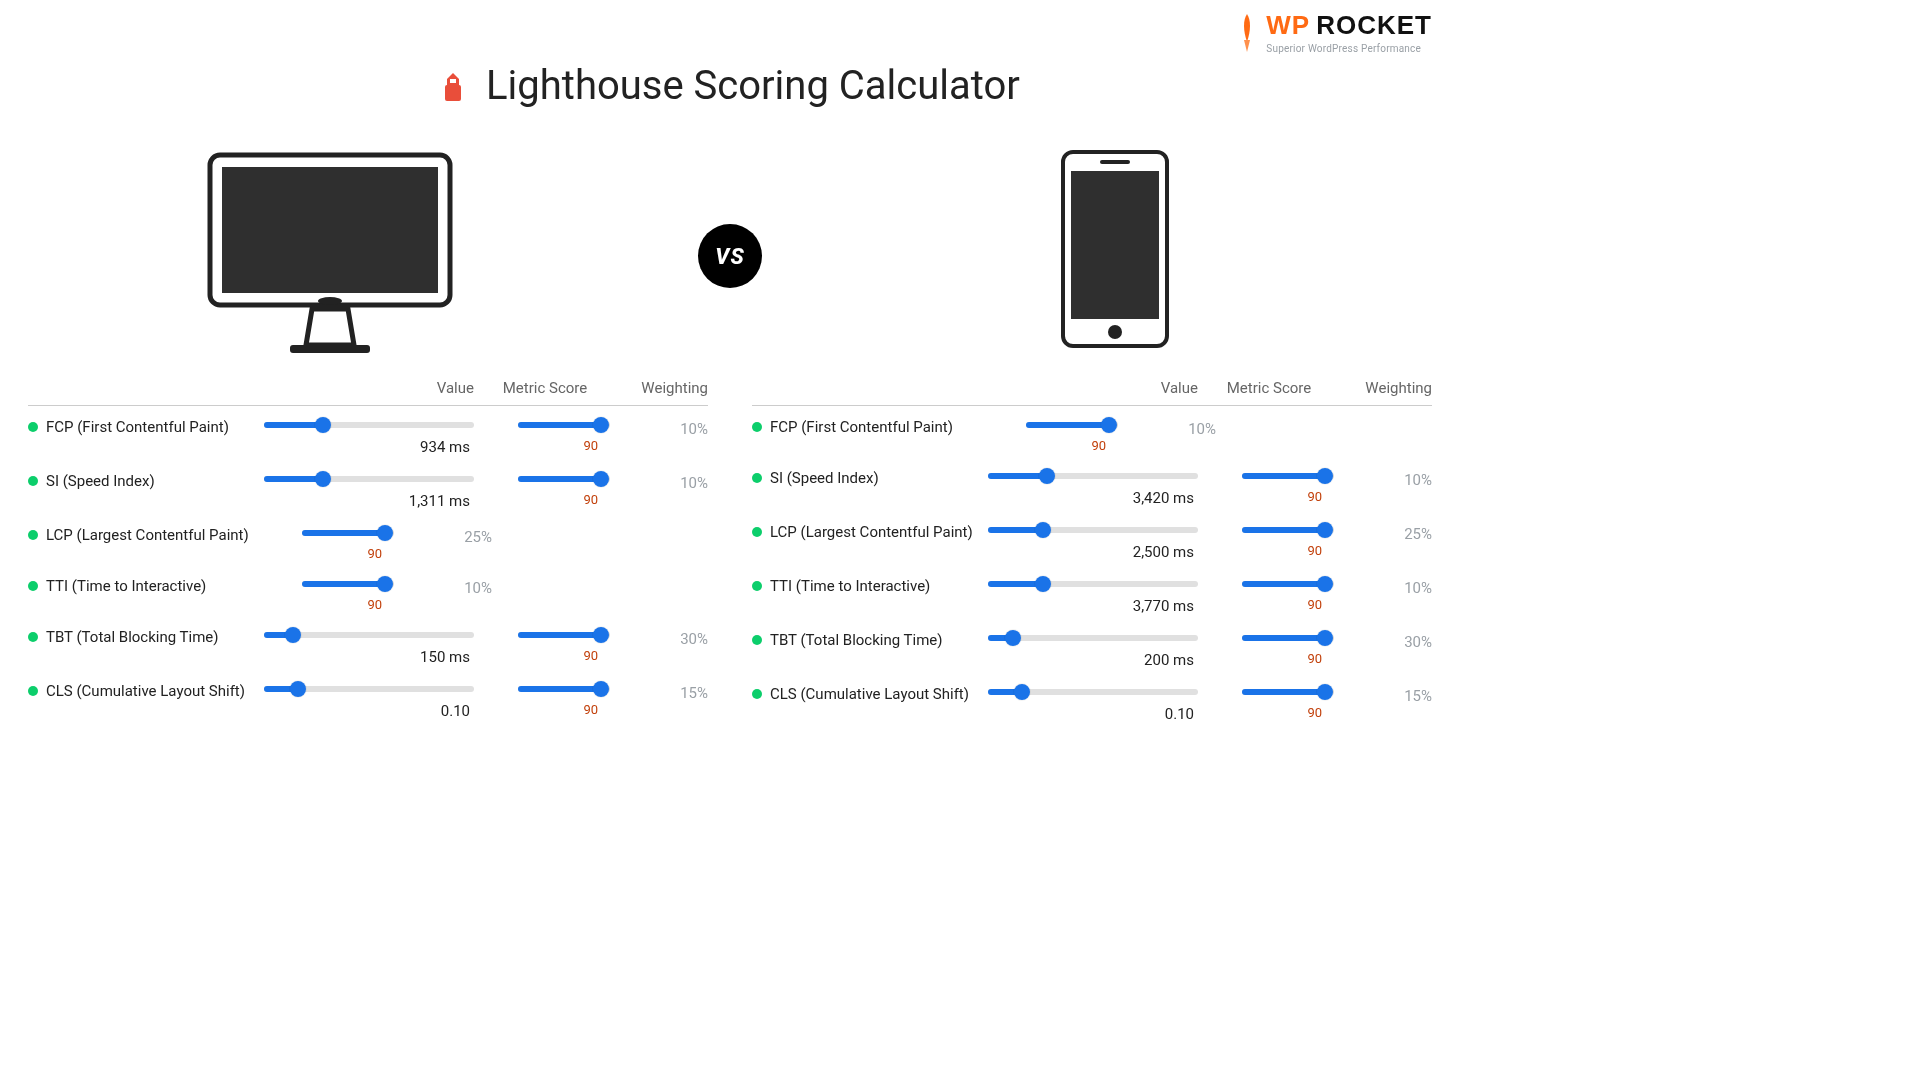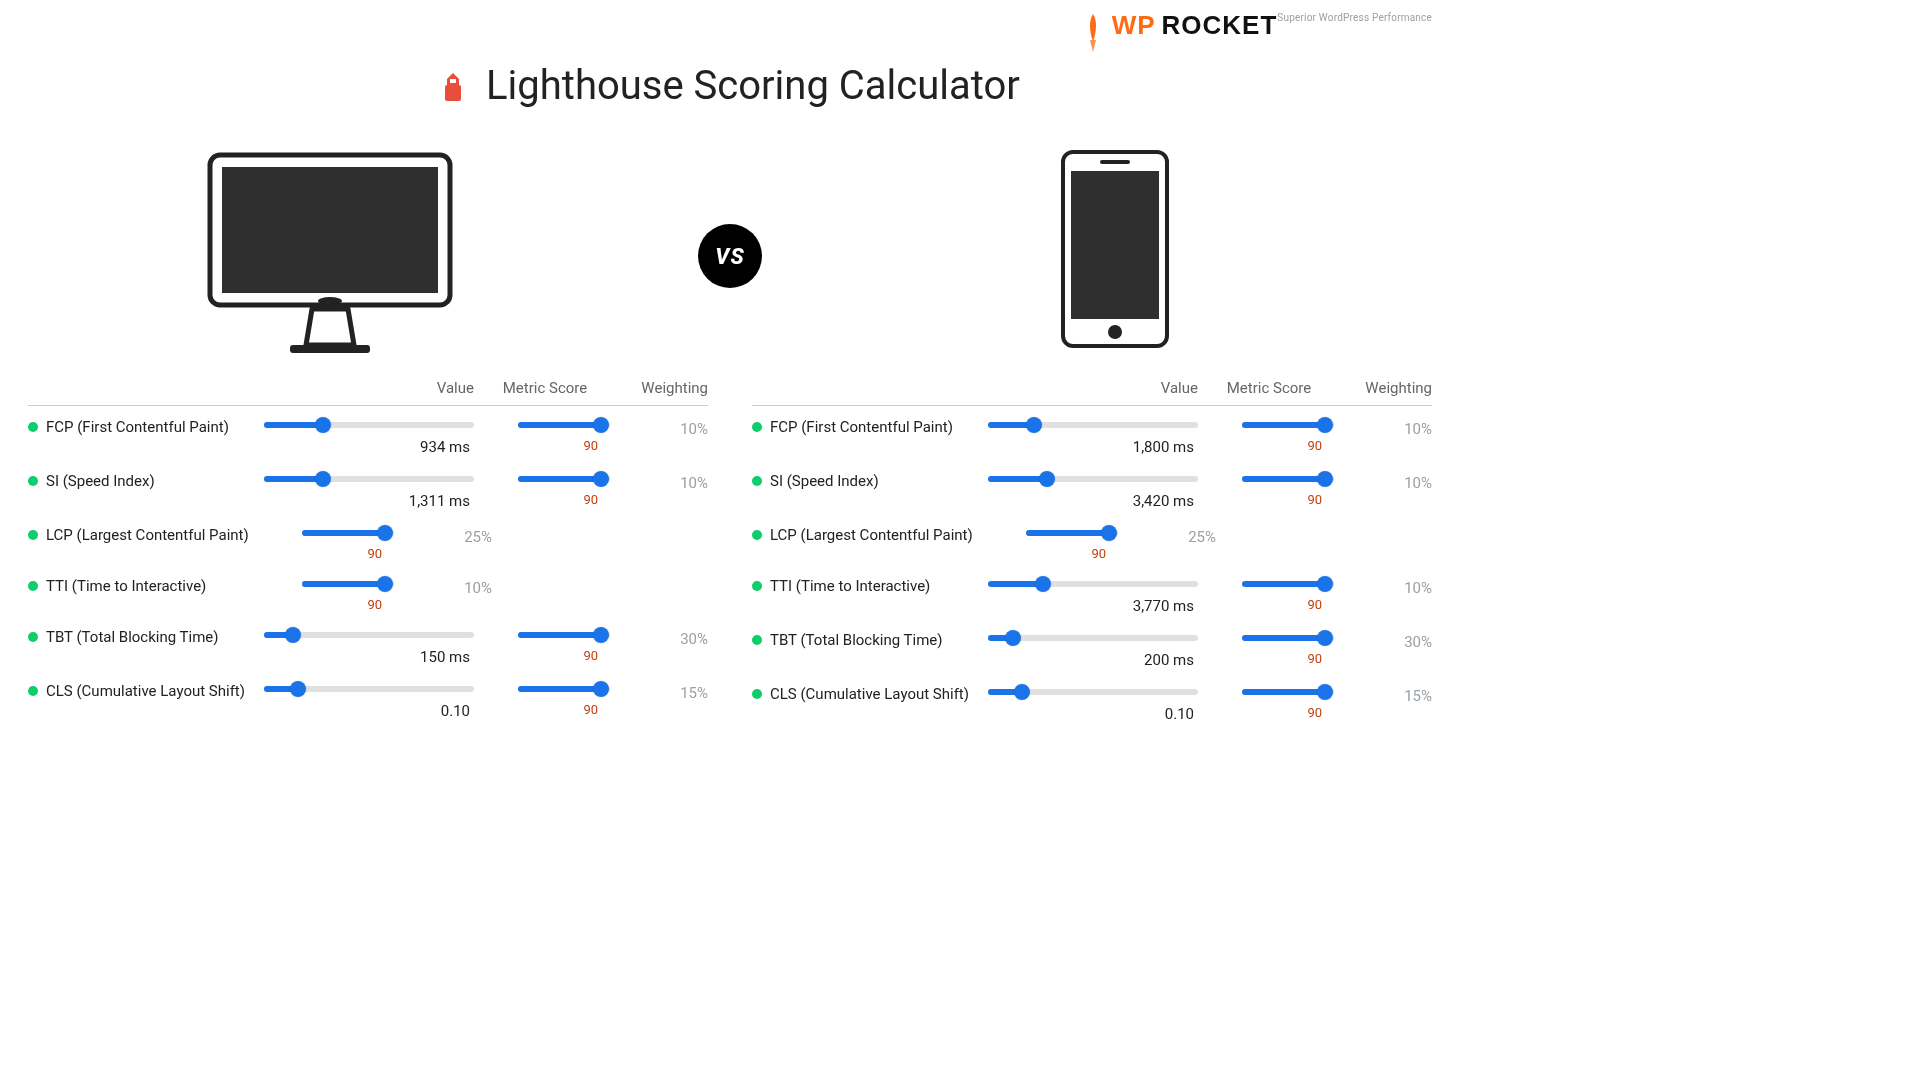--- a/index.html
+++ b/index.html
@@ -20,21 +20,21 @@
     font-family: Impact, "Arial Black", sans-serif;
     font-weight: 900; font-size: 26px; color: #ff6a13; letter-spacing: 1px;
   }
   .brand .rocket {
     font-family: Impact, "Arial Black", sans-serif;
     font-weight: 900; font-size: 26px; color: #111; letter-spacing: 1px;
   }
   .brand .tag {
     font-size: 10px; color: #9aa0a6; margin-top: 2px; letter-spacing: 0.2px;
   }
-  .brand-text { display: flex; flex-direction: row; }
+  .brand-text { display: flex; flex-direction: column; }
   .brand-row { display: flex; gap: 6px; align-items: baseline; }
   .brand svg { width: 26px; height: 40px; margin-top: 2px; }
   h1.title {
     text-align: center; font-size: 40px; font-weight: 400; color: #222;
     margin-top: 62px;
   }
   h1.title .icon { vertical-align: -4px; margin-right: 10px; }
   .devices {
     position: relative; margin-top: 40px; height: 220px;
   }
@@ -272,28 +272,20 @@
       <div class="h-value">Value</div>
       <div class="h-score">Metric Score</div>
       <div class="h-weight">Weighting</div>
     </div>
     <div>
     <div class="metric">
       <div class="m-label">
         <span class="dot"></span>
         <span>FCP (First Contentful Paint)</span>
       </div>
-      <div class="col-value">
-        <div class="slider ">
-    <div class="track"></div>
-    <div class="fill" style="width:22%"></div>
-    <div class="thumb" style="left:22%"></div>
-  </div>
-        <div class="val-text">1,800 ms</div>
-      </div>
       <div class="col-score">
         <div class="slider score-slider">
     <div class="track"></div>
     <div class="fill" style="width:90%"></div>
     <div class="thumb" style="left:90%"></div>
   </div>
         <div class="score-text">90</div>
       </div>
       <div class="col-weight">10%</div>
     </div>
@@ -318,41 +310,49 @@
   </div>
         <div class="score-text">90</div>
       </div>
       <div class="col-weight">10%</div>
     </div>
     <div class="metric">
       <div class="m-label">
         <span class="dot"></span>
         <span>LCP (Largest Contentful Paint)</span>
       </div>
-      <div class="col-score">
-        <div class="slider score-slider">
-    <div class="track"></div>
-    <div class="fill" style="width:90%"></div>
-    <div class="thumb" style="left:90%"></div>
-  </div>
-        <div class="score-text">90</div>
-      </div>
-      <div class="col-weight">25%</div>
-    </div>
-    <div class="metric">
-      <div class="m-label">
-        <span class="dot"></span>
-        <span>TTI (Time to Interactive)</span>
-      </div>
       <div class="col-value">
         <div class="slider ">
     <div class="track"></div>
     <div class="fill" style="width:26%"></div>
     <div class="thumb" style="left:26%"></div>
   </div>
+        <div class="val-text">2,500 ms</div>
+      </div>
+      <div class="col-score">
+        <div class="slider score-slider">
+    <div class="track"></div>
+    <div class="fill" style="width:90%"></div>
+    <div class="thumb" style="left:90%"></div>
+  </div>
+        <div class="score-text">90</div>
+      </div>
+      <div class="col-weight">25%</div>
+    </div>
+    <div class="metric">
+      <div class="m-label">
+        <span class="dot"></span>
+        <span>TTI (Time to Interactive)</span>
+      </div>
+      <div class="col-value">
+        <div class="slider ">
+    <div class="track"></div>
+    <div class="fill" style="width:26%"></div>
+    <div class="thumb" style="left:26%"></div>
+  </div>
         <div class="val-text">3,770 ms</div>
       </div>
       <div class="col-score">
         <div class="slider score-slider">
     <div class="track"></div>
     <div class="fill" style="width:90%"></div>
     <div class="thumb" style="left:90%"></div>
   </div>
         <div class="score-text">90</div>
       </div>

